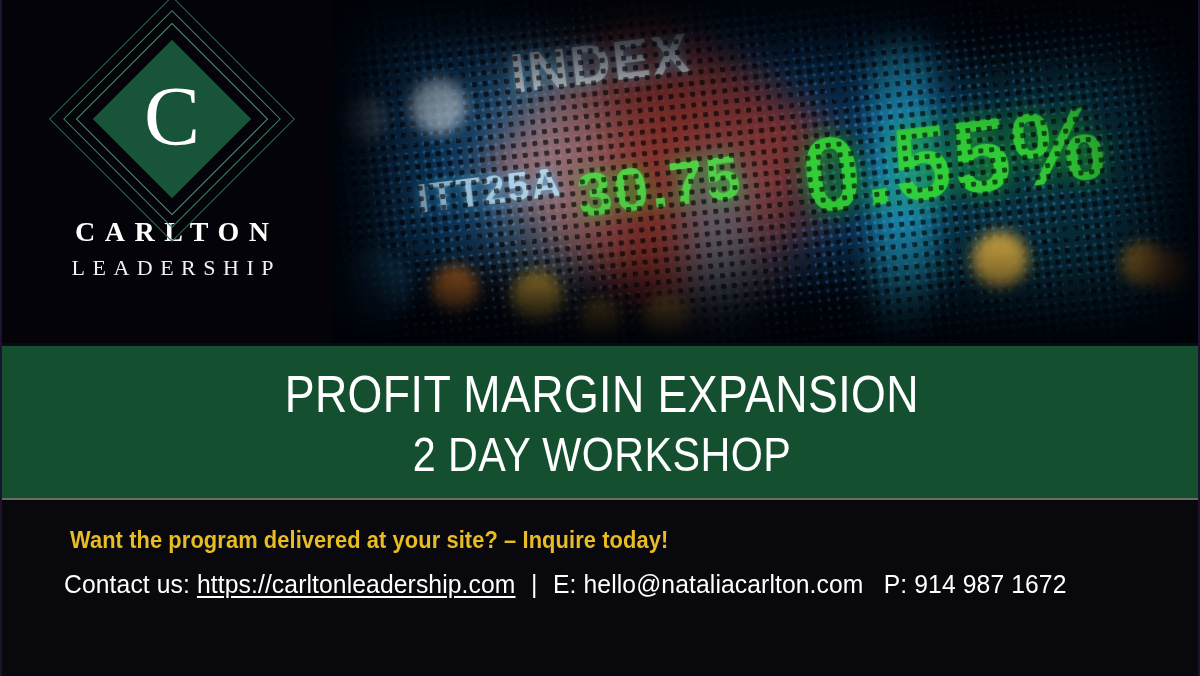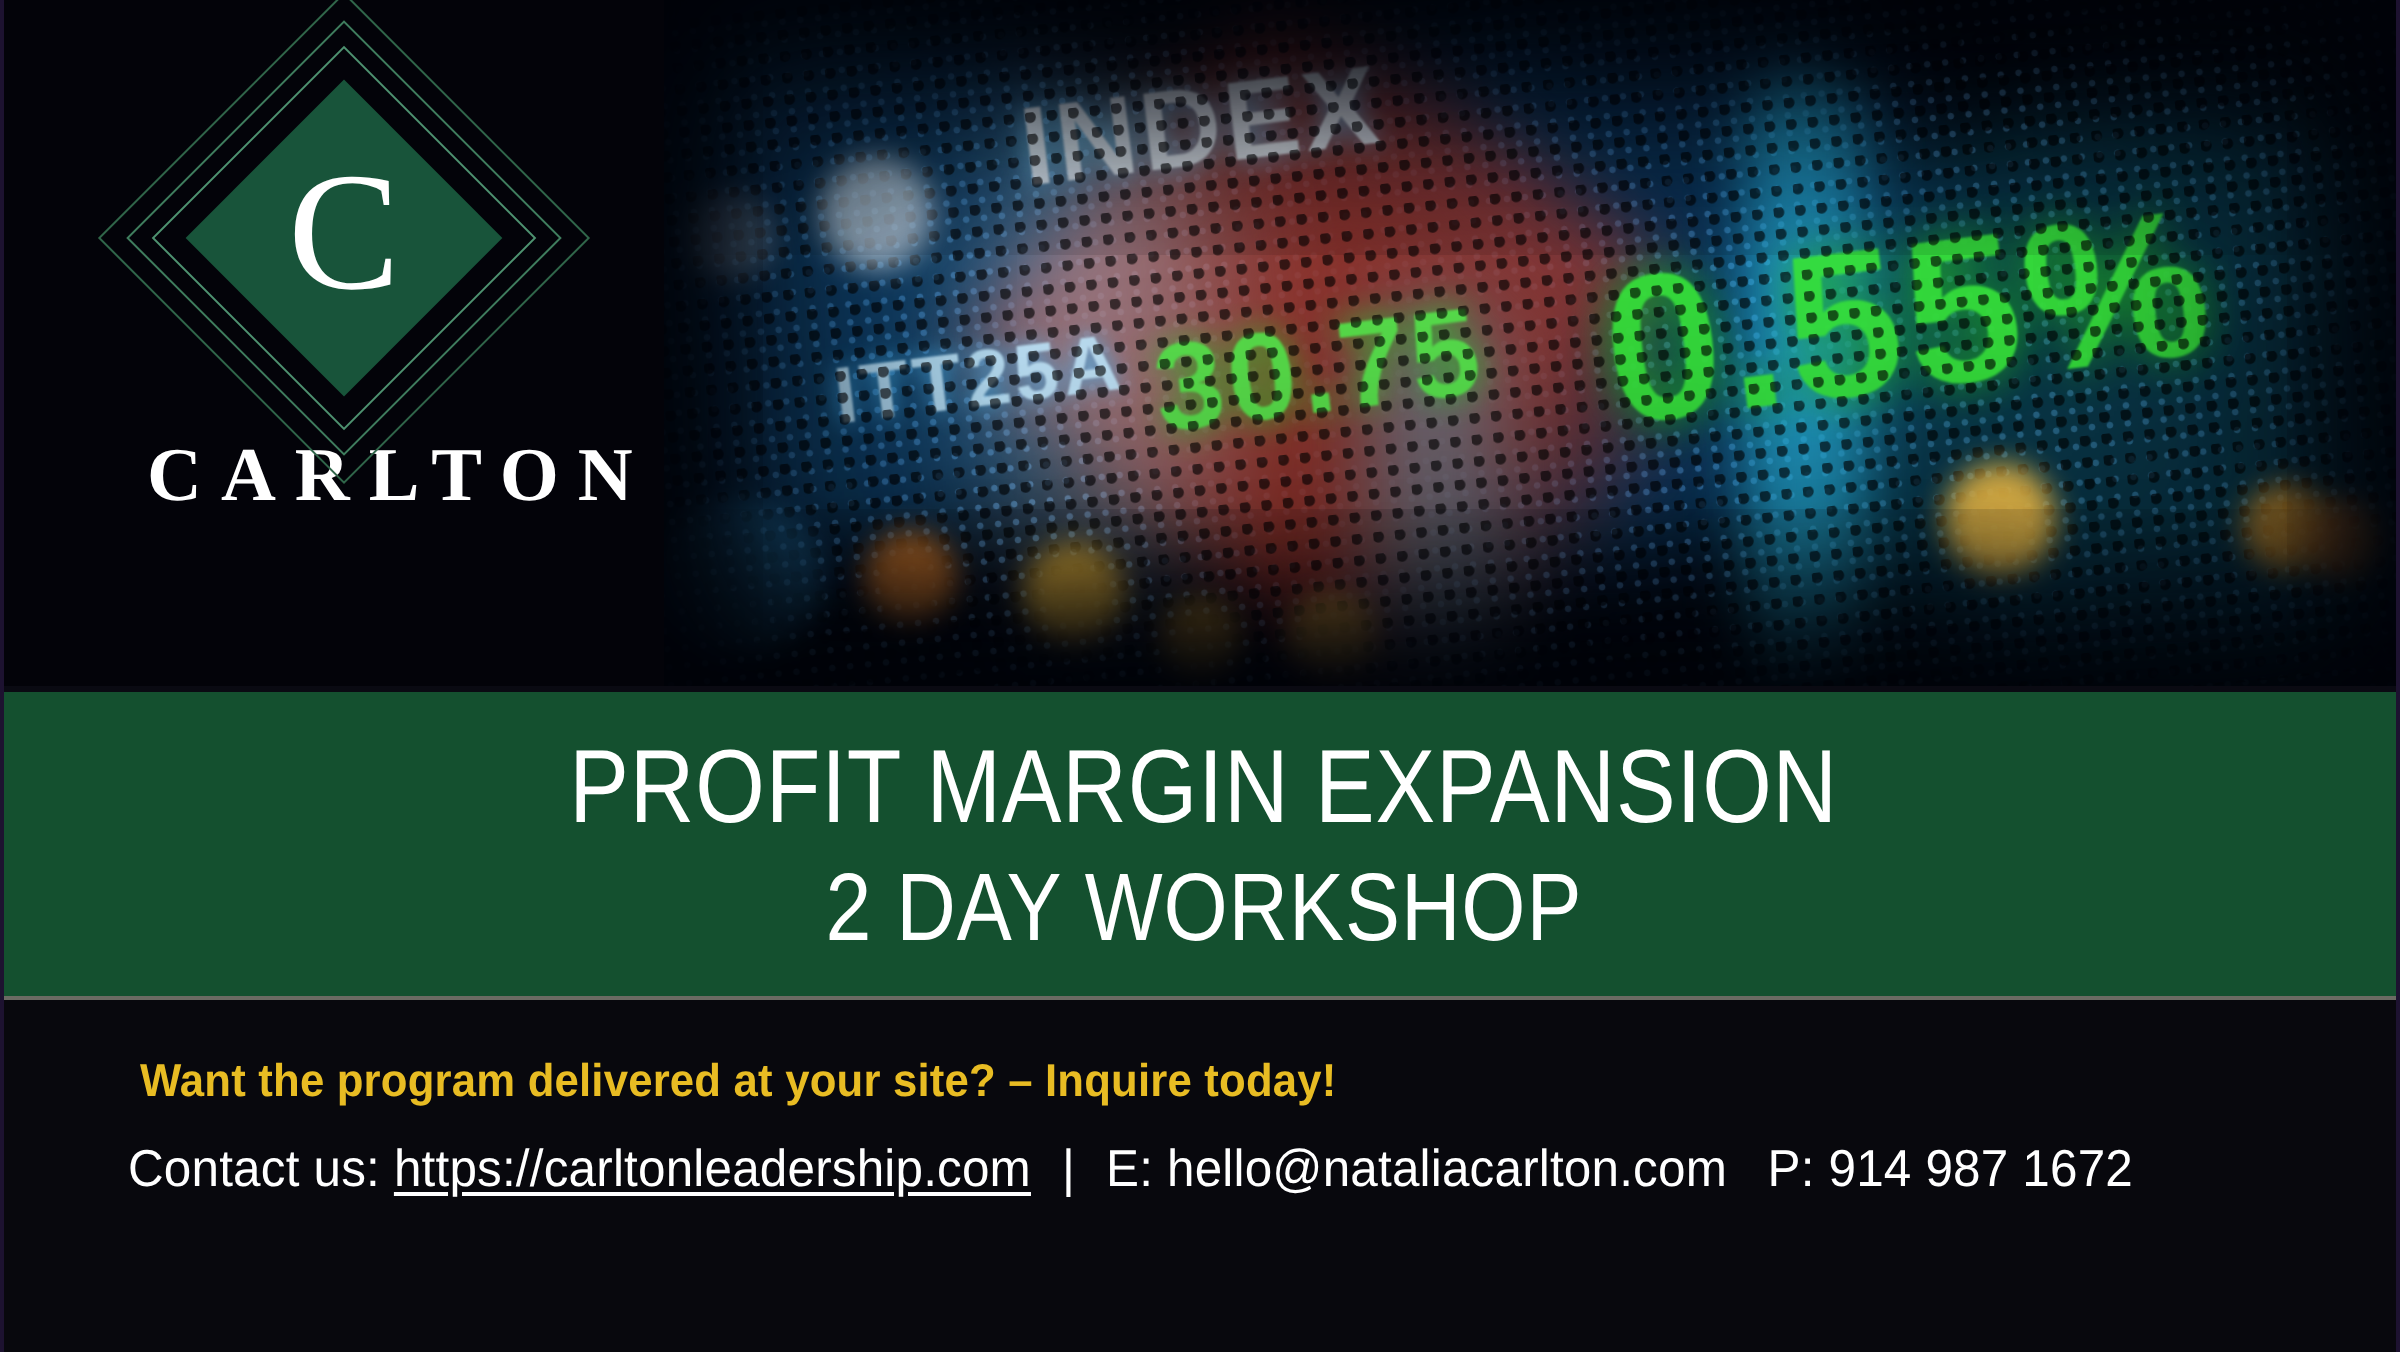--- a/index.html
+++ b/index.html
@@ -13,21 +13,21 @@
   
   .logo-block{position:absolute;left:62px;top:28px;width:216px;height:262px;text-align:center;}
   .diamond-wrap{position:relative;width:216px;height:182px;}
   .dia{position:absolute;left:50%;top:50%;transform:translate(-50%,-50%) rotate(45deg);}
   .dia-fill{width:112px;height:112px;background:#18543a;}
   .dia-o1{width:134px;height:134px;border:1.6px solid #4e9270;}
   .dia-o2{width:152px;height:152px;border:1.6px solid #3f7d5e;}
   .dia-o3{width:172px;height:172px;border:1.6px solid #30664a;}
   .dia-c{position:absolute;left:0;top:0;width:216px;height:182px;display:flex;align-items:center;justify-content:center;
          font-family:"Liberation Serif",serif;font-size:84px;color:#fff;line-height:1;padding-bottom:4px;box-sizing:border-box;}
-  .brand1{margin-top:6px;font-family:"Liberation Serif",serif;font-weight:700;font-size:38px;color:#fff;letter-spacing:9.5px;text-indent:9.5px;}
+  .brand1{margin-top:6px;font-family:"Liberation Serif",serif;font-weight:700;font-size:28px;color:#fff;letter-spacing:9.5px;text-indent:9.5px;}
   .brand2{margin-top:7px;font-family:"Liberation Serif",serif;font-weight:400;font-size:22px;color:#f2f2f2;letter-spacing:7.5px;text-indent:7.5px;}
 
   
   .photo{position:absolute;left:330px;top:0;width:870px;height:343px;overflow:hidden;
          background:#02040a;}
   .led-grid{position:absolute;left:-40px;top:-30px;width:960px;height:420px;
      background-image:radial-gradient(circle at 2px 2px, rgba(120,190,255,.55) 1.4px, transparent 1.9px);
      background-size:9px 9px;transform:rotate(-6deg);}
   .wash{position:absolute;border-radius:50%;filter:blur(26px);}
   .tx{position:absolute;font-family:"Liberation Sans",sans-serif;font-weight:700;
@@ -68,20 +68,21 @@
 
     <div class="logo-block">
       <div class="diamond-wrap">
         <div class="dia dia-o3"></div>
         <div class="dia dia-o2"></div>
         <div class="dia dia-o1"></div>
         <div class="dia dia-fill"></div>
         <div class="dia-c">C</div>
       </div>
       <div class="brand1">CARLTON</div>
+      <div class="brand2">LEADERSHIP</div>
     </div>
 
     <div class="photo">
       <div class="led-grid"></div>
 
       <div class="wash" style="left:-60px;top:-20px;width:300px;height:300px;background:#1a6fb0;opacity:.55;"></div>
       <div class="wash" style="left:300px;top:-40px;width:340px;height:330px;background:#1565a8;opacity:.5;"></div>
       <div class="wash" style="left:560px;top:40px;width:380px;height:330px;background:#0f5f7a;opacity:.55;"></div>
       <div class="wash" style="left:200px;top:30px;width:250px;height:250px;background:#a8372b;opacity:.75;
                   border-radius:0;transform:rotate(38deg);filter:blur(18px);"></div>

